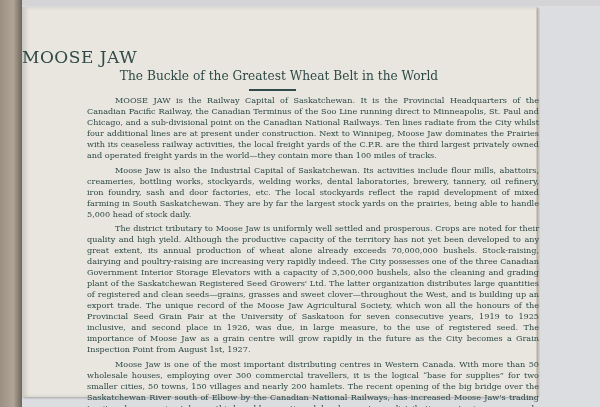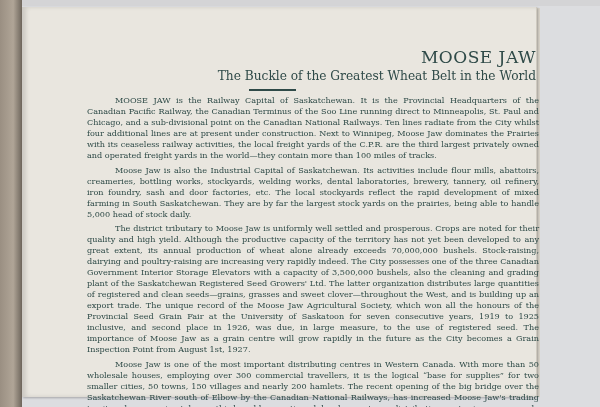--- a/index.html
+++ b/index.html
@@ -22,26 +22,26 @@
     background:#e9e6df;
     box-shadow: 1px 1px 2px rgba(0,0,0,0.25), inset 4px 0 4px rgba(0,0,0,0.12);
     border-right:1px solid #cfcac0;
   }
   .page-edge {
     position:absolute; left:537px; top:8px; width:3px; height:389px;
     background:#d8d3c9;
   }
   .title {
     position:absolute; left:0; width:514px; top:40px;
-    text-align:right; color:#2f4a48;
+    text-align:left; color:#2f4a48;
     font-size:17px; letter-spacing:0.5px;
   }
   .subtitle {
     position:absolute; left:0; width:514px; top:62px;
-    text-align:right; color:#2f4a48;
+    text-align:center; color:#2f4a48;
     font-size:12.2px;
   }
   .rule {
     position:absolute; left:227px; top:82px; width:47px; height:2px;
     background:#2f4a48;
   }
   .body-text {
     position:absolute; left:61px; top:84px; width:460px;
     color:#2e4a47;
     font-size:8.1px; line-height:10.95px;

